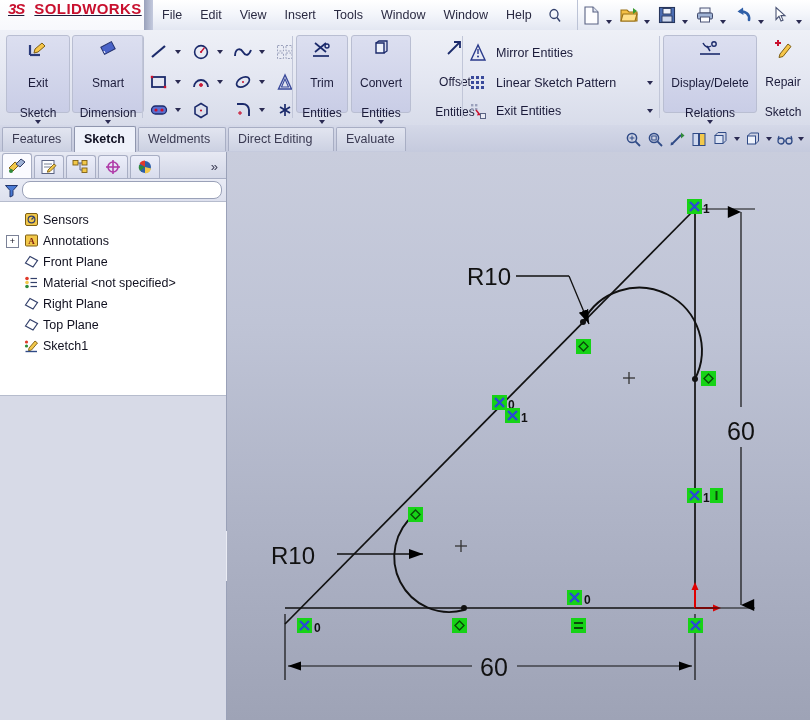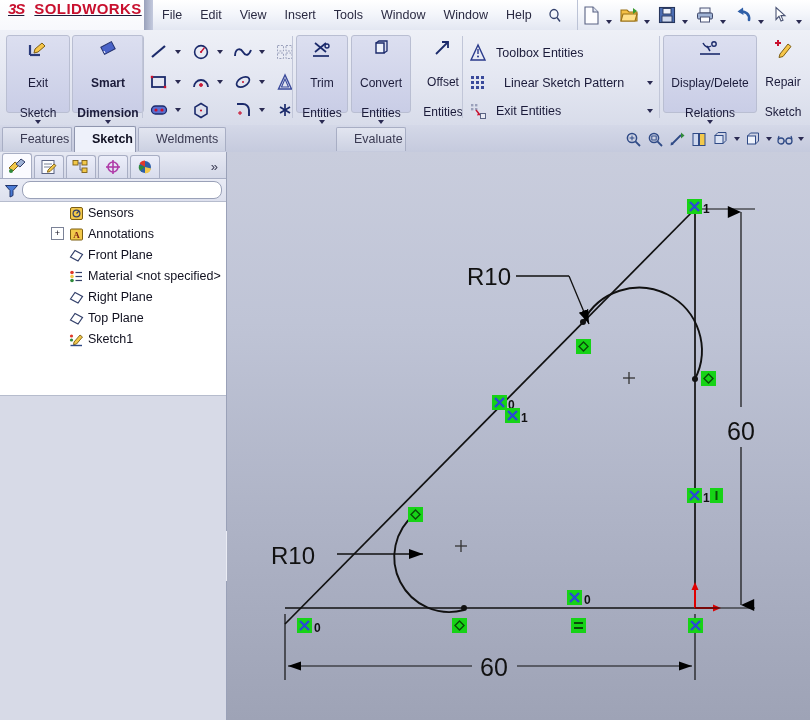--- a/index.html
+++ b/index.html
@@ -58,21 +58,21 @@
   .textrow .tlbl{font-size:12.5px;margin-left:6px;color:#1b1b3a;white-space:nowrap;}
   .vsep{position:absolute;top:6px;width:1px;height:82px;background:#c1c6d8;}
 
   
   #tabbar{
     position:absolute;left:0;top:125px;width:810px;height:27px;
     background:linear-gradient(to bottom,#d4d8e8,#c5cadd);
     border-bottom:1px solid #9aa1b8;
   }
   .tab{
-    position:absolute;top:2px;height:24px;line-height:23px;padding:0 17px;
+    position:absolute;top:2px;height:24px;line-height:23px;padding:0 9px;
     background:linear-gradient(to bottom,#e2e5f0,#ccd1e2);
     border:1px solid #a8aec4;border-bottom:none;border-radius:2px 2px 0 0;
     font-size:12.5px;color:#3a3a52;box-sizing:border-box;
   }
   .tab.active{
     background:#eef1fa;color:#101022;font-weight:bold;
     border-color:#8f96ae;height:26px;line-height:25px;top:1px;
   }
   #viewtools{position:absolute;right:4px;top:2px;height:24px;display:flex;align-items:center;}
   .vbtn{width:22px;height:22px;display:flex;align-items:center;justify-content:center;}
@@ -89,21 +89,21 @@
   .fmtab{width:30px;height:23px;margin-right:2px;border:1px solid #a8aec4;border-bottom:none;
     border-radius:3px 3px 0 0;background:linear-gradient(to bottom,#eceefa,#d8dcec);
     display:flex;align-items:center;justify-content:center;box-sizing:border-box;}
   .fmtab.active{background:#fbfbff;height:25px;}
   #fm-expand{margin-left:auto;margin-right:8px;font-size:13px;color:#3a3a52;line-height:22px;}
   #filterbar{height:22px;background:linear-gradient(to bottom,#e9ebf5,#dde0ee);
     border-bottom:1px solid #b6bccd;display:flex;align-items:center;padding:0 4px;}
   #filterbox{flex:1;height:16px;background:#fff;border:1px solid #9aa1b8;border-radius:8px;margin-left:3px;}
   #tree{padding:4px 0 0 2px;font-size:12.5px;color:#10101f;}
   .troot{display:flex;align-items:center;height:21px;white-space:nowrap;}
-  .titem{display:flex;align-items:flex-start;height:21px;padding-left:6px;white-space:nowrap;margin-left:45px;}
+  .titem{display:flex;align-items:flex-end;height:21px;padding-left:6px;white-space:nowrap;}
   .tplus{width:11px;height:11px;border:1px solid #7b8297;background:#fff;margin-right:3px;
     display:flex;align-items:center;justify-content:center;font-size:9px;line-height:9px;color:#10101f;}
   .tspace{width:14px;}
   .ticon{width:18px;display:flex;align-items:center;justify-content:center;margin-right:3px;}
   #panel-bottom{position:absolute;left:0;bottom:0;width:226px;height:324px;background:#d7dae7;border-top:1px solid #b6bccd;}
   #collapse-handle{position:absolute;left:226px;top:530px;width:9px;height:50px;
     background:linear-gradient(to right,#eceef6,#c9cddd);border:1px solid #9aa1b8;
     border-left:none;border-radius:0 3px 3px 0;display:flex;flex-direction:column;
     align-items:center;justify-content:center;}
   #collapse-handle i{border-top:3.5px solid transparent;border-bottom:3.5px solid transparent;
@@ -223,21 +223,21 @@
             <path d="M4 16V6" stroke="#2a3a7a" stroke-width="2.2" fill="none"></path>
             <path d="M9 10l7-6 3 3-7 6-4 1z" fill="#f6c64a" stroke="#7d5e12" stroke-width="1"></path>
           </svg>
       </div>
       <div class="lbl">Exit</div>
       <div class="lbl">Sketch</div>
       <div class="dd">
           <i></i>
         </div>
     </div>
-    <div class="bigbtn" style="position:absolute;left:66px;top:3px;width:72px;font-weight:bold;">
+    <div class="bigbtn" style="position:absolute;left:66px;top:3px;width:72px;">
       <div class="ico">
         <svg width="24" height="22" viewBox="0 0 24 22">
             <rect x="6" y="5" width="12" height="8" transform="rotate(-28 12 9)" fill="#4a63c8" stroke="#22306e" stroke-width="1"></rect>
             <line x1="8" y1="12" x2="9" y2="14" stroke="#fff" stroke-width="1"></line>
           </svg>
       </div>
       <div class="lbl">Smart</div>
       <div class="lbl">Dimension</div>
       <div class="dd">
           <i></i>
@@ -410,21 +410,21 @@
             <path d="M7 4h8v10H7z" fill="#eef2fb" stroke="#1b2a6b" stroke-width="1.4"></path>
             <path d="M7 4l3-2h8v10l-3 2" fill="none" stroke="#1b2a6b" stroke-width="1.3"></path>
           </svg>
       </div>
       <div class="lbl">Convert</div>
       <div class="lbl">Entities</div>
       <div class="dd">
           <i></i>
         </div>
     </div>
-    <div class="bigbtn" style="position:absolute;left:120px;top:3px;width:54px;border:none;background:none;">
+    <div class="bigbtn" style="position:absolute;left:132px;top:3px;width:54px;border:none;background:none;">
       <div class="ico">
         <svg width="24" height="22" viewBox="0 0 24 22">
             <path d="M5 16L17 4" stroke="#1b2a6b" stroke-width="1.8" fill="none"></path>
             <path d="M11 4h6v6" stroke="#1b2a6b" stroke-width="1.8" fill="none"></path>
           </svg>
       </div>
       <div class="lbl">Offset</div>
       <div class="lbl">Entities</div>
     </div>
   </div>
@@ -433,23 +433,23 @@
 
   <div class="rgroup" style="left:466px;width:190px;">
     <div class="textrow" style="left:0;top:8px;">
       <div class="tico">
           <svg width="20" height="20" viewBox="0 0 20 20">
             <path d="M10 2L3 17h14z" fill="none" stroke="#2a3a8b" stroke-width="1.4"></path>
             <line x1="10" y1="6" x2="10" y2="11" stroke="#2a3a8b" stroke-width="1.4"></line>
             <circle cx="10" cy="13.5" r="1" fill="#2a3a8b"></circle>
           </svg>
         </div>
-      <div class="tlbl">Toolbox Entities</div>
-    </div>
-    <div class="textrow" style="left:0;top:38px;width:190px;gap:8px;">
+      <div class="tlbl">Mirror Entities</div>
+    </div>
+    <div class="textrow" style="left:0;top:38px;width:190px;">
       <div class="tico">
           <svg width="20" height="20" viewBox="0 0 20 20">
             <g fill="#3a4a9b">
               <rect x="3" y="3" width="3" height="3"></rect>
               <rect x="8" y="3" width="3" height="3"></rect>
               <rect x="13" y="3" width="3" height="3"></rect>
               <rect x="3" y="8" width="3" height="3"></rect>
               <rect x="8" y="8" width="3" height="3"></rect>
               <rect x="13" y="8" width="3" height="3"></rect>
               <rect x="3" y="13" width="3" height="3"></rect>
@@ -515,20 +515,21 @@
       <div class="lbl">Repair</div>
       <div class="lbl">Sketch</div>
     </div>
   </div>
 </div>
 
 <div id="tabbar">
   <div class="tab" style="left:2px;width:70px;">Features</div>
   <div class="tab active" style="left:74px;width:62px;">Sketch</div>
   <div class="tab" style="left:138px;width:88px;">Weldments</div>
+  <div class="tab" style="left:228px;width:106px;">Direct Editing</div>
   <div class="tab" style="left:336px;width:70px;">Evaluate</div>
 
   <div id="viewtools">
     <div class="vbtn">
         <svg width="17" height="17" viewBox="0 0 17 17">
           <circle cx="7" cy="7" r="4.6" fill="none" stroke="#2f4a86" stroke-width="1.5"></circle>
           <line x1="10.4" y1="10.4" x2="15" y2="15" stroke="#2f4a86" stroke-width="1.8"></line>
           <path d="M4.6 7h4.8M7 4.6v4.8" stroke="#2f4a86" stroke-width="1"></path>
         </svg>
       </div>

